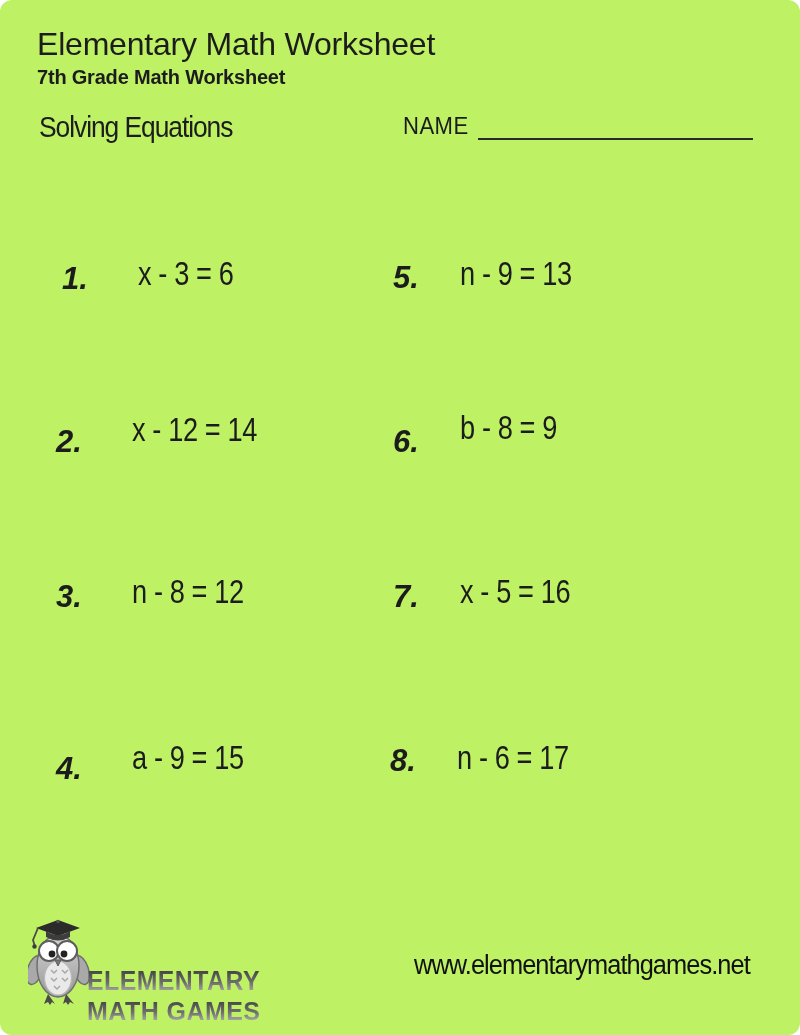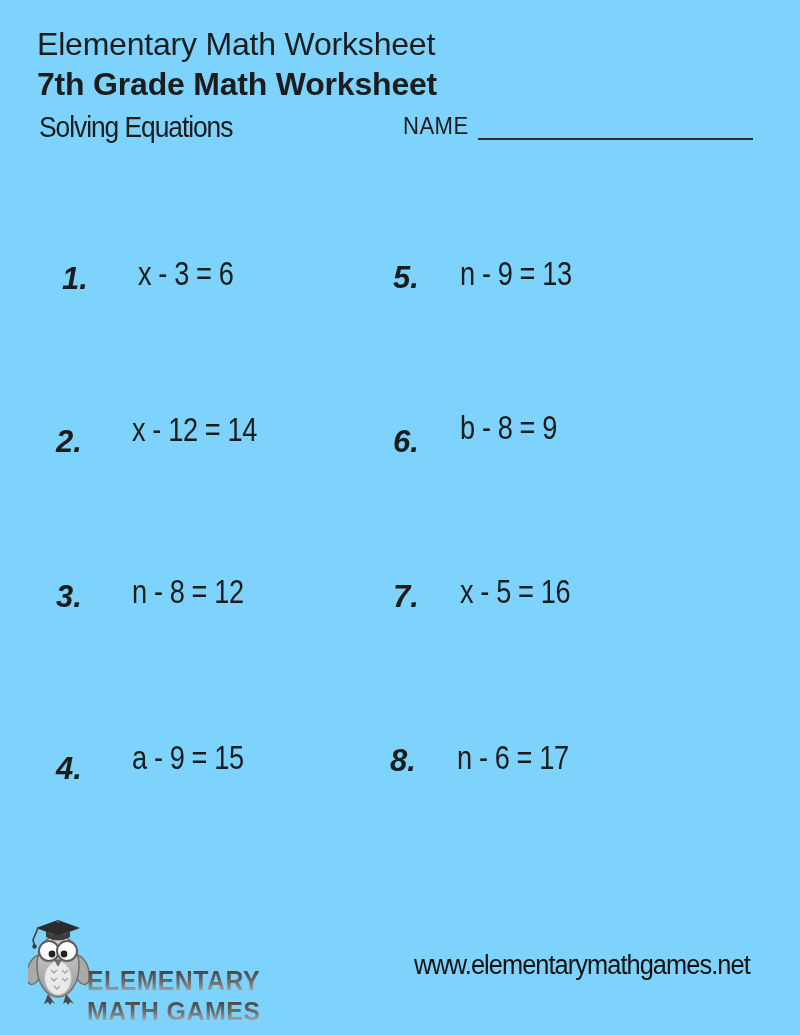--- a/index.html
+++ b/index.html
@@ -1,28 +1,29 @@
 <!DOCTYPE html>
 <html><head>
 <meta charset="utf-8">
 <style>
   * { margin:0; padding:0; box-sizing:border-box; }
   html,body { background:#ffffff; }
   .page {
     position:relative;
     width:800px; height:1035px;
-    background:#7dd3fc;
+    background:#bef264;
     font-family:"Liberation Sans", sans-serif;
     color:#1c1c1c;
     overflow:hidden;
+    border-radius:12px;
   }
 
   
   .title-line1 { position:absolute; left:37px; top:26px;  font-size:32px; letter-spacing:-0.2px; }
-  .title-line2 { position:absolute; left:37px; top:66px;  font-size:32px; font-weight:bold; letter-spacing:-0.2px; }
+  .title-line2 { position:absolute; left:37px; top:66px;  font-size:20px; font-weight:bold; letter-spacing:-0.2px; }
   .section-title { position:absolute; left:39px; top:110px; font-size:30px; letter-spacing:-1.2px; transform:scaleX(0.88); transform-origin:left top; }
   .name-label  { position:absolute; left:403px; top:112px; font-size:24px; letter-spacing:0.5px; transform:scaleX(0.92); transform-origin:left top; }
   .name-line   { position:absolute; left:478px; top:138px; width:275px; height:0; border-bottom:2px solid #2b2b2b; }
 
   
   .problem { position:absolute; white-space:nowrap; display:flex; align-items:baseline; }
   .p-num {
     display:inline-block;
     font-weight:bold; font-style:italic;
     font-size:31px; letter-spacing:0;

